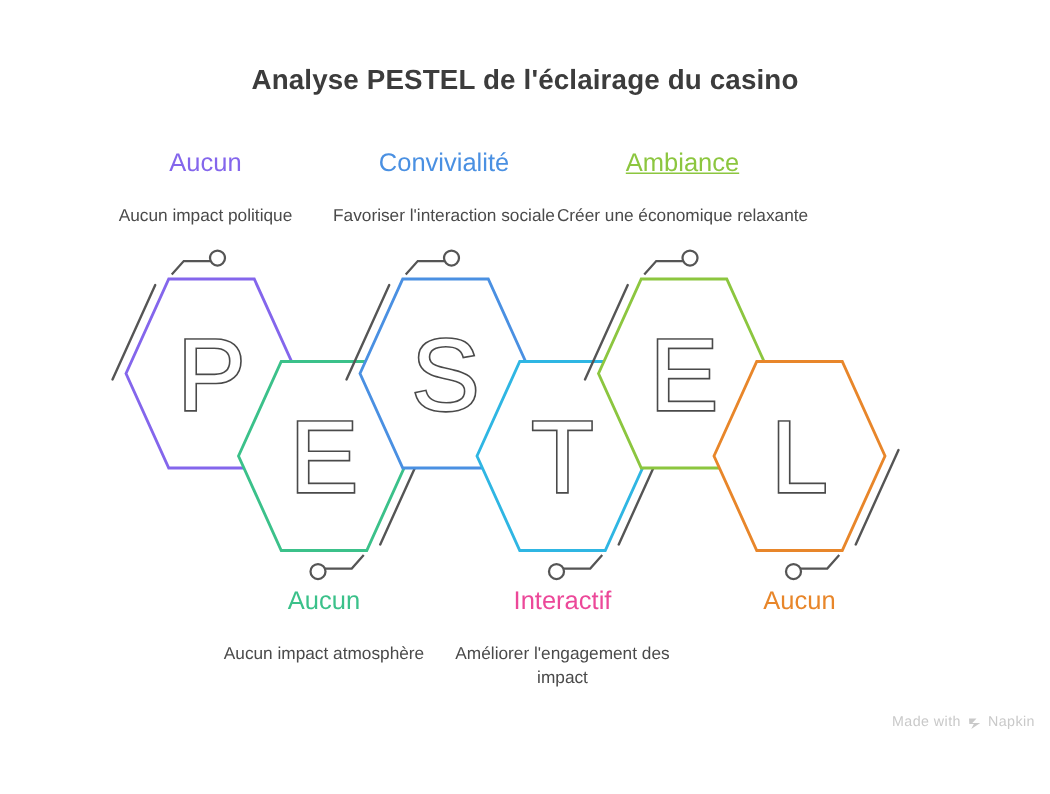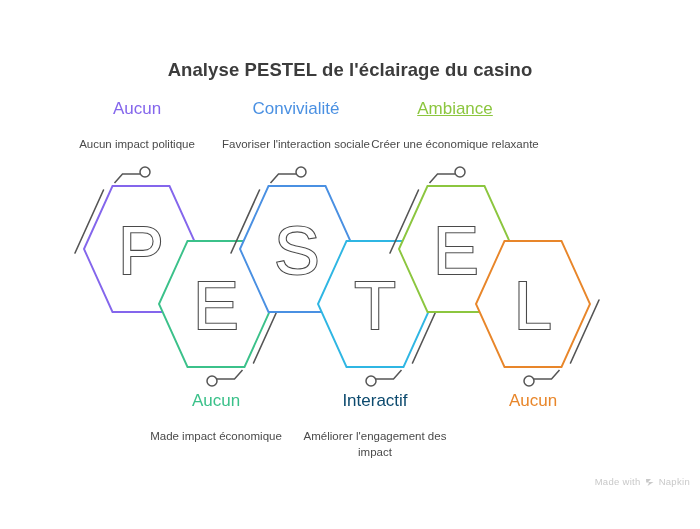--- a/index.html
+++ b/index.html
@@ -26,21 +26,20 @@
   .title {
     position: absolute;
     left: 0;
     top: 42px;
     width: 700px;
     text-align: center;
     font-size: 18.5px;
     font-weight: bold;
     color: #3c3c3c;
     letter-spacing: 0.1px;
-    margin-top: 17px;
   }
 
   .diagram {
     position: absolute;
     left: 0;
     top: 0;
     width: 700px;
     height: 529px;
   }
 
@@ -145,28 +144,28 @@
         <polygon points="476.0,304.0 504.5,241.0 561.5,241.0 590.0,304.0 561.5,367.0 504.5,367.0" fill="#ffffff" stroke="#e8862a" stroke-width="1.9" stroke-linejoin="miter"></polygon>
         <text x="533" y="305" text-anchor="middle" dominant-baseline="central" font-family="&quot;Liberation Sans&quot;, sans-serif" font-size="68" font-weight="400" fill="#ffffff" stroke="#4a4a4a" stroke-width="2.2" paint-order="stroke fill" letter-spacing="0">L</text>
       </svg>
     <div id="labels">
         <div class="label-block" style="width: 170px; left: 52px; top: 99px;">
           <div class="label-head" style="color: rgb(132, 102, 236);">Aucun</div>
           <div class="label-desc">Aucun impact politique</div>
         </div>
         <div class="label-block" style="width: 170px; left: 131px; top: 391px;">
           <div class="label-head" style="color: rgb(59, 193, 138);">Aucun</div>
-          <div class="label-desc">Made impact économique</div>
+          <div class="label-desc">Aucun impact atmosphère</div>
         </div>
         <div class="label-block" style="width: 170px; left: 211px; top: 99px;">
           <div class="label-head" style="color: rgb(74, 144, 226);">Convivialité</div>
           <div class="label-desc">Favoriser l'interaction sociale</div>
         </div>
         <div class="label-block" style="width: 170px; left: 290px; top: 391px;">
-          <div class="label-head" style="color: #0c4a6e;">Interactif</div>
+          <div class="label-head" style="color: #ec4899;">Interactif</div>
           <div class="label-desc">Améliorer l'engagement des impact</div>
         </div>
         <div class="label-block" style="width: 170px; left: 370px; top: 99px;">
           <div class="label-head" style="color: rgb(140, 198, 63); text-decoration: underline;">Ambiance</div>
           <div class="label-desc">Créer une économique relaxante</div>
         </div>
         <div class="label-block" style="width: 170px; left: 448px; top: 391px;">
           <div class="label-head" style="color: rgb(232, 134, 42);">Aucun</div>
         </div>
       </div>

